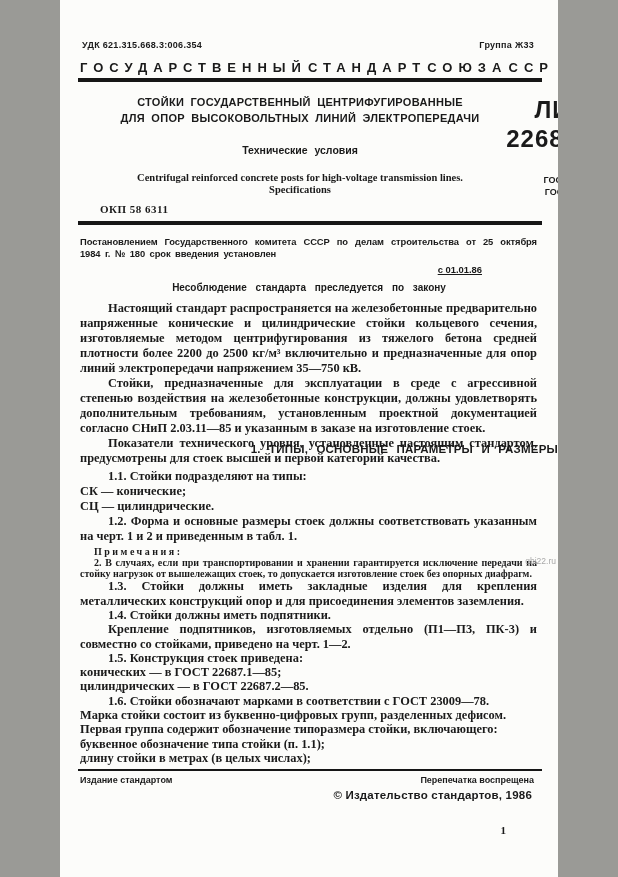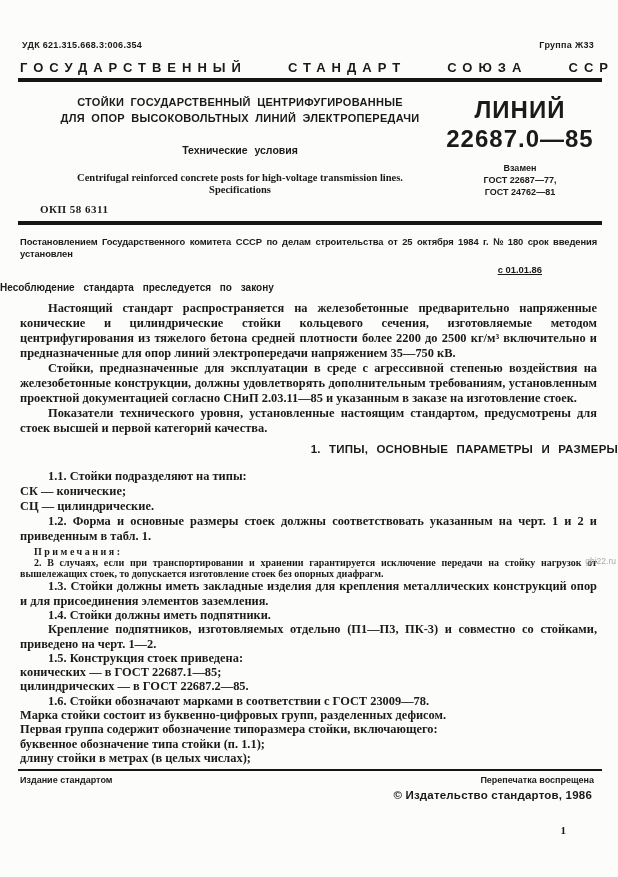--- a/index.html
+++ b/index.html
@@ -1,17 +1,17 @@
 <!DOCTYPE html>
 <html><head>
 <meta charset="utf-8">
 <style>
   html,body{margin:0;padding:0;background:#9a9a96;}
   .page{
-    position:relative;width:618px;height:877px;margin:0 auto;
+    position:relative;width:498px;height:877px;margin:0 auto;
     background:#fcfcfa;color:#1a1a1a;overflow:hidden;
     font-family:"Liberation Serif",serif;
   }
   .abs{position:absolute;}
   .sans{font-family:"Liberation Sans",sans-serif;}
   .rule{position:absolute;left:18px;right:16px;background:#161616;}
   .topline{top:40px;left:22px;right:24px;display:flex;justify-content:space-between;
     font-size:9px;font-weight:bold;letter-spacing:.3px;}
   .gosline{top:60px;left:20px;right:4px;display:flex;justify-content:space-between;
     font-size:13px;font-weight:bold;}
@@ -20,21 +20,21 @@
   .title-ru{font-size:11px;font-weight:bold;line-height:16px;letter-spacing:.3px;word-spacing:3px;}
   .subtitle{margin-top:18px;font-size:10.5px;font-weight:bold;word-spacing:4px;}
   .title-en{margin-top:16px;font-size:10.5px;line-height:12px;font-weight:600;}
   .gostblock{top:95px;left:445px;width:150px;text-align:center;}
   .gost-big{font-size:24px;font-weight:bold;line-height:29px;letter-spacing:1px;}
   .replaces{margin-top:9px;font-size:9px;font-weight:bold;line-height:12px;}
   .okp{top:203px;left:40px;font-size:11px;font-weight:600;letter-spacing:.5px;}
   .decree{top:236px;left:20px;right:21px;font-size:9.4px;font-weight:bold;line-height:12px;
     text-align:justify;letter-spacing:-.1px;word-spacing:2px;}
   .date{top:264px;right:76px;font-size:9.4px;font-weight:bold;text-decoration:underline;}
-  .law{top:282px;left:0;right:0;font-size:10px;font-weight:bold;word-spacing:6px;}
+  .law{top:282px;left:0;right:0;text-align:center;font-size:10px;font-weight:bold;word-spacing:6px;}
   .bodytext{left:20px;right:21px;font-size:12.4px;font-weight:600;line-height:15px;
     text-align:justify;}
   .bodytext p{margin:0;text-indent:28px;}
   .intro{top:301px;}
   .heading1{top:443px;left:0;right:0;text-align:right;font-size:11.5px;font-weight:bold;
     word-spacing:5px;letter-spacing:.2px;}
   .sec1{top:469px;}
   .noindent{text-indent:0 !important;}
   .notes{margin-top:3px;font-size:10px;line-height:10.8px;font-weight:600;}
   .notes p{text-indent:14px;}

